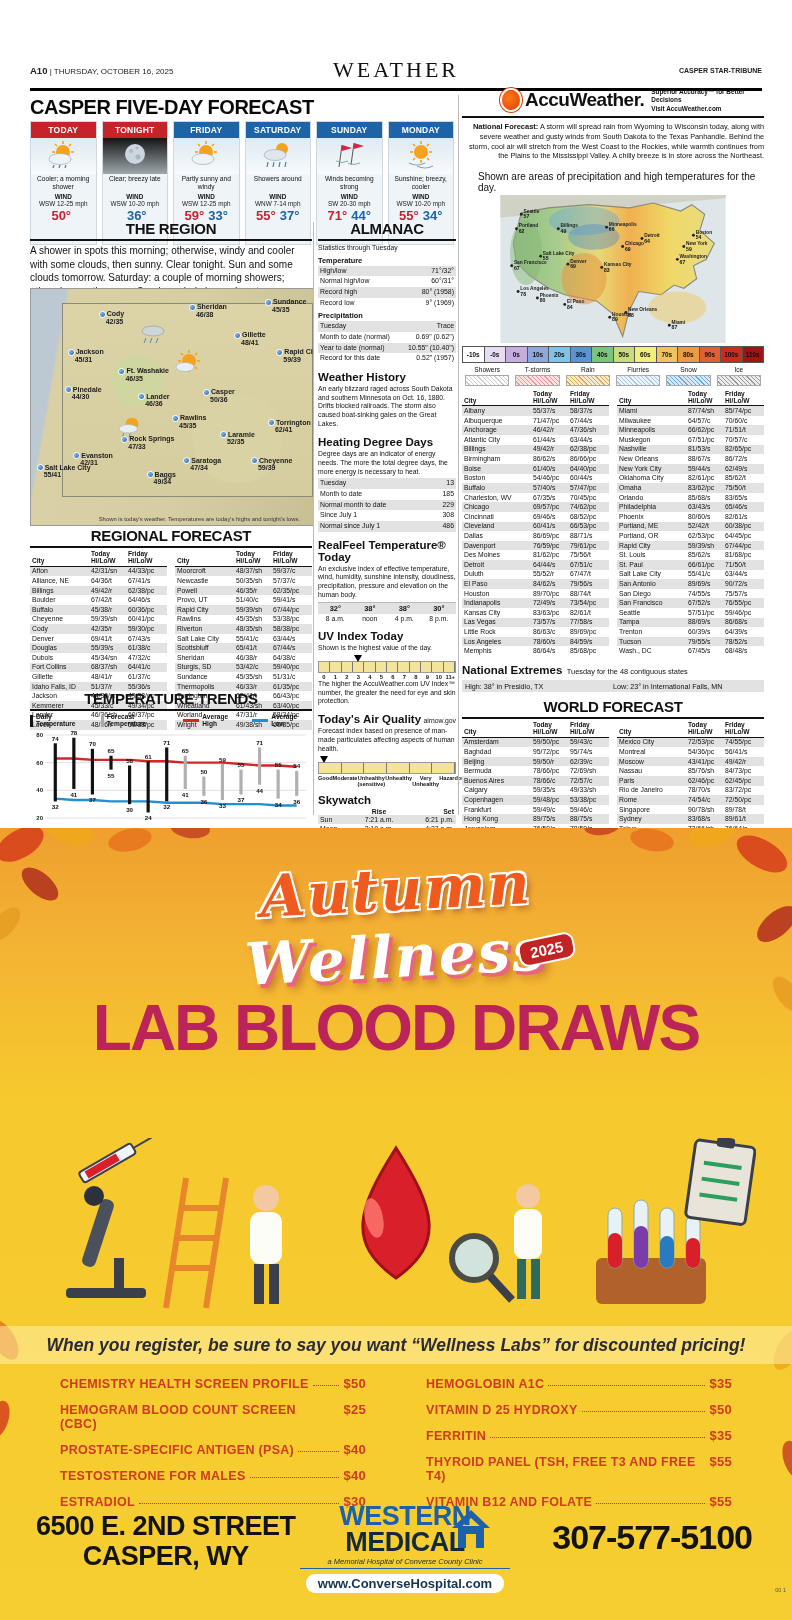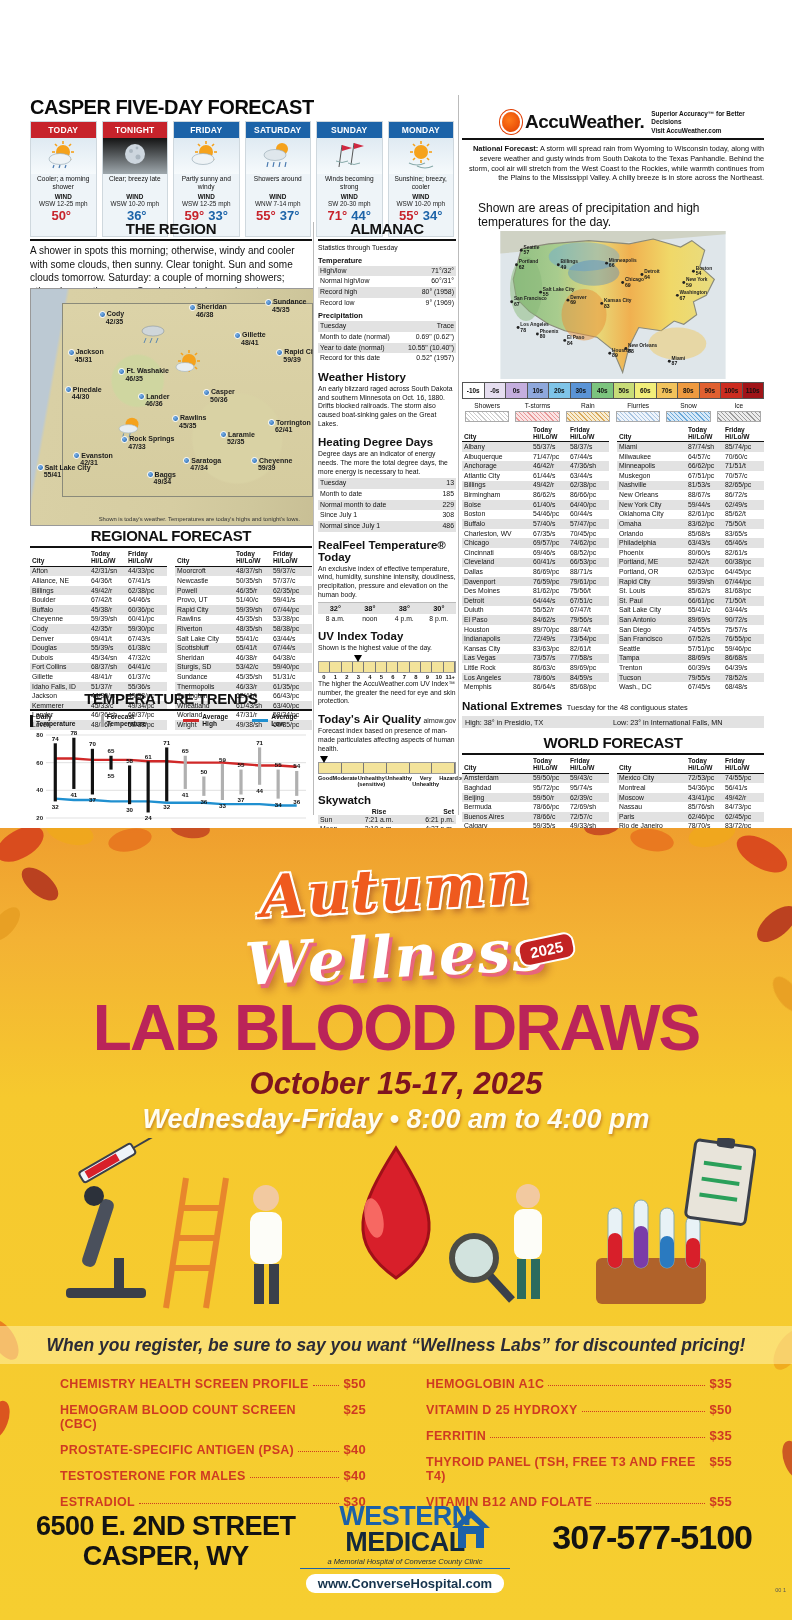--- a/index.html
+++ b/index.html
@@ -20,21 +20,21 @@
   
   #fiveday-title{position:absolute;top:96px;left:30px;}
   #fiveday-days{position:absolute;top:121px;left:30px;width:424px;display:flex;gap:5px;}
   .day-box{width:66px;background:#eef4f8;border:1px solid #cfd8de;display:flex;flex-direction:column;}
   .day-head{color:#fff;font-weight:900;font-size:8.5px;text-align:center;padding:3px 0;letter-spacing:.2px;}
   .day-icon{height:36px;display:flex;align-items:center;justify-content:center;background:linear-gradient(#dfeaf2,#f6fafc);}
   .day-icon.night{background:linear-gradient(#141414,#9fa8ad);}
   .day-desc{font-size:6.6px;text-align:center;min-height:17px;padding:1px 2px;line-height:1.25;}
   .day-windl{font-size:6.4px;font-weight:900;text-align:center;}
   .day-wind{font-size:6.4px;text-align:center;color:#222;}
-  .day-temps{text-align:center;font-weight:900;font-size:13px;padding:1px 0 13px;}
+  .day-temps{text-align:center;font-weight:900;font-size:13px;padding:1px 0 21px;}
   .hi{color:#c7232b;} .lo{color:#1c63a8;} .day-temps span{margin:0 2px;}
   
   #region-sec{position:absolute;top:220px;left:30px;width:282px;}
   #region-text{font-size:10px;line-height:1.35;margin-top:3px;color:#111;}
   
   #wymap{position:absolute;top:288px;left:30px;width:282px;height:236px;
     background:linear-gradient(100deg,#bcc9d3 0%,#bcc9d3 11%,#d9d0a5 12%,#d6cda2 55%,#cfc79c 80%,#c8bf95 100%);
     border:1px solid #999;overflow:hidden;}
   #wy-inner{position:absolute;left:11%;top:6%;right:0;bottom:12%;border:1.5px solid #8a8a7a;
     background:radial-gradient(circle at 30% 40%,#cfd6a0 0 12%,transparent 13%),
@@ -95,30 +95,30 @@
   .phase{flex:1;font-size:6.2px;line-height:1.2;}
   .disc{width:17px;height:17px;border-radius:50%;margin:0 auto 2px;border:1px solid #777;}
   .ph-new .disc{background:radial-gradient(circle at 30% 30%,#6b6450,#403a2c);}
   .ph-first .disc{background:linear-gradient(90deg,#3a3528 50%,#d9c274 50%);}
   .ph-full .disc{background:radial-gradient(circle at 35% 35%,#e7d490,#c9b266);}
   .ph-last .disc{background:linear-gradient(90deg,#d9c274 50%,#3a3528 50%);}
   .ph-name{font-weight:700;}
   .ph-date{font-weight:900;margin-top:1px;}
   #aw-footer{border-top:1px solid #111;margin-top:7px;padding-top:3px;font-size:7.4px;text-align:center;line-height:1.3;}
   
-  #accu-col{position:absolute;top:110px;left:462px;width:302px;}
+  #accu-col{position:absolute;top:88px;left:462px;width:302px;}
   #aw-logo-row{display:flex;align-items:center;border-bottom:2px solid #111;padding-bottom:3px;}
   #aw-sun{width:20px;height:20px;border-radius:50%;background:radial-gradient(circle at 40% 40%,#ff7a1a,#e03c00);
     position:relative;margin:0 5px 0 40px;box-shadow:0 0 0 2px #fff,0 0 0 3px #e03c00;}
   #aw-word{font-size:19px;font-weight:900;letter-spacing:-.5px;}
   #aw-tag{font-size:6.4px;margin-left:7px;line-height:1.3;}
   #aw-tag b{display:block;}
   #natl-text{font-size:7.3px;line-height:1.32;margin-top:4px;text-align:right;}
   #natl-text b{font-size:7.5px;}
-  #natl-shown{font-size:12px;margin-top:18px;padding-left:16px;}
+  #natl-shown{font-size:10px;margin-top:10px;padding-left:16px;}
   #usmap{margin-top:2px;width:302px;height:148px;display:block;}
   #tempscale{display:flex;margin-top:3px;border:1px solid #555;height:15px;}
   .ts-cell{flex:1;display:flex;align-items:center;justify-content:center;
     font-size:6.4px;font-weight:900;border-right:1px solid #555;color:#111;}
   .ts-cell:last-child{border-right:none;}
   #precip-legend{display:flex;margin-top:3px;}
   .pl-item{flex:1;text-align:center;font-size:6.6px;}
   .pl-sw{height:9px;margin:2px 3px 0;border:1px solid #aaa;}
   .sw-showers{background:repeating-linear-gradient(45deg,#fff 0 2px,#ccc 2px 3px);}
   .sw-tstorms{background:repeating-linear-gradient(45deg,#fbe3e3 0 2px,#e89898 2px 3px);}
@@ -175,20 +175,29 @@
   #ad-phone{position:absolute;right:40px;top:14px;font-weight:900;font-size:34px;letter-spacing:-1px;color:#131313;}
   #print-marker{position:absolute;right:6px;bottom:26px;font-size:5.5px;color:#555;line-height:1.2;text-align:right;}
   
   .vrule{position:absolute;width:1px;background:#bbb;}
 </style>
 </head>
 <body>
 
 <div id="page">
 
+  <header id="masthead">
+    <div class="mh-left">
+      <b>A10</b>
+      <span> | </span>
+      <span>THURSDAY, OCTOBER 16, 2025</span>
+    </div>
+    <div class="mh-title">WEATHER</div>
+    <div class="mh-right">CASPER STAR-TRIBUNE</div>
+  </header>
 
   <div id="fiveday-title" class="big-title">CASPER FIVE-DAY FORECAST</div>
   <div id="fiveday-days">
 
       <div class="day-box">
         <div class="day-head" style="background: rgb(199, 35, 43);">TODAY</div>
         <div class="day-icon">
           <span><svg width="36" height="30" viewBox="0 0 34 30">
               <circle cx="17" cy="13" r="7" fill="#f5a21c"></circle>
               <g stroke="#f5a21c" stroke-width="1.6">
@@ -1569,22 +1578,20 @@
     </svg>
     <svg class="leaves" style="right:-16px;bottom:60px" width="120" height="260" viewBox="0 0 120 260">
       <ellipse cx="100" cy="50" rx="22" ry="11" fill="#f0a81e" transform="rotate(-60 100 50)" opacity=".9"></ellipse>
       <ellipse cx="106" cy="160" rx="20" ry="10" fill="#c84c22" transform="rotate(70 106 160)" opacity=".9"></ellipse>
     </svg>
 
     <div id="ad-script1">Autumn</div>
     <div id="ad-script2">Wellness</div>
     <div id="ad-badge">2025</div>
     <div id="ad-main">LAB BLOOD DRAWS</div>
-    <div id="ad-date">October 15-17, 2025</div>
-    <div id="ad-time">Wednesday-Friday • 8:00 am to 4:00 pm</div>
 
     <svg id="ad-art" viewBox="0 0 720 190">
 
       <g>
         <rect x="30" y="150" width="80" height="10" rx="4" fill="#3a3f4a"></rect>
         <rect x="55" y="60" width="14" height="70" rx="6" fill="#4a505c" transform="rotate(18 62 95)"></rect>
         <rect x="78" y="120" width="10" height="34" fill="#3a3f4a"></rect>
         <circle cx="58" cy="58" r="10" fill="#2c313a"></circle>
       </g>
 

